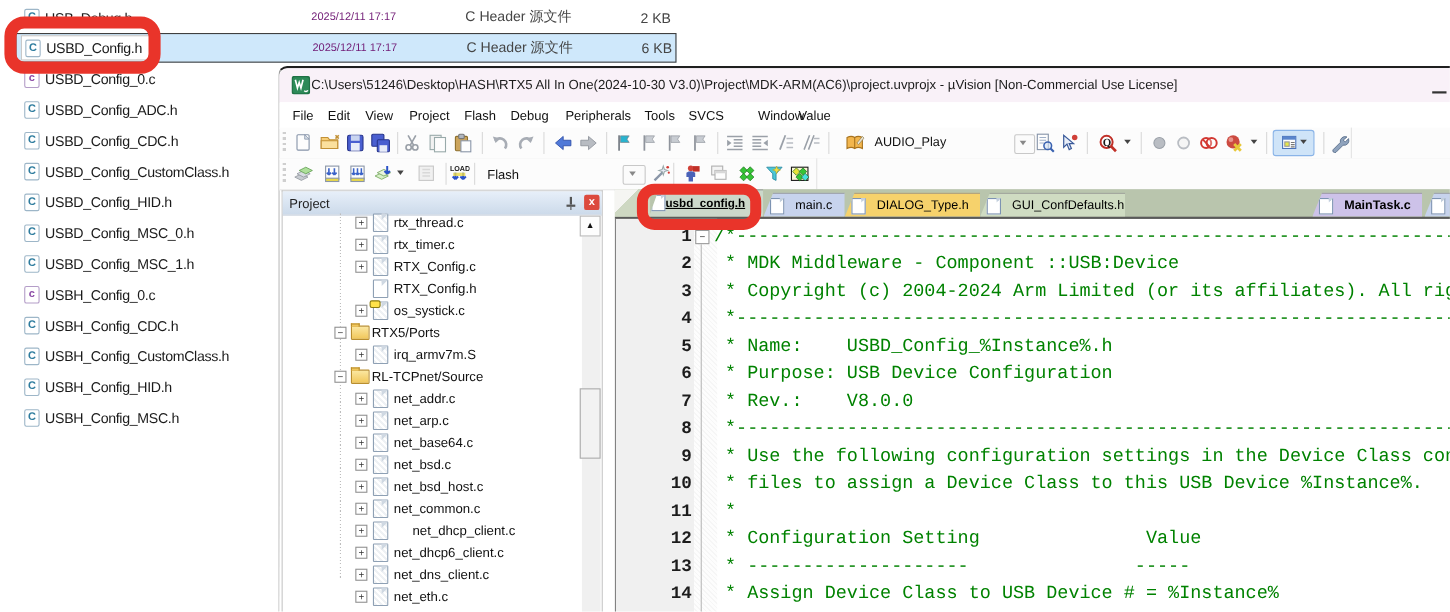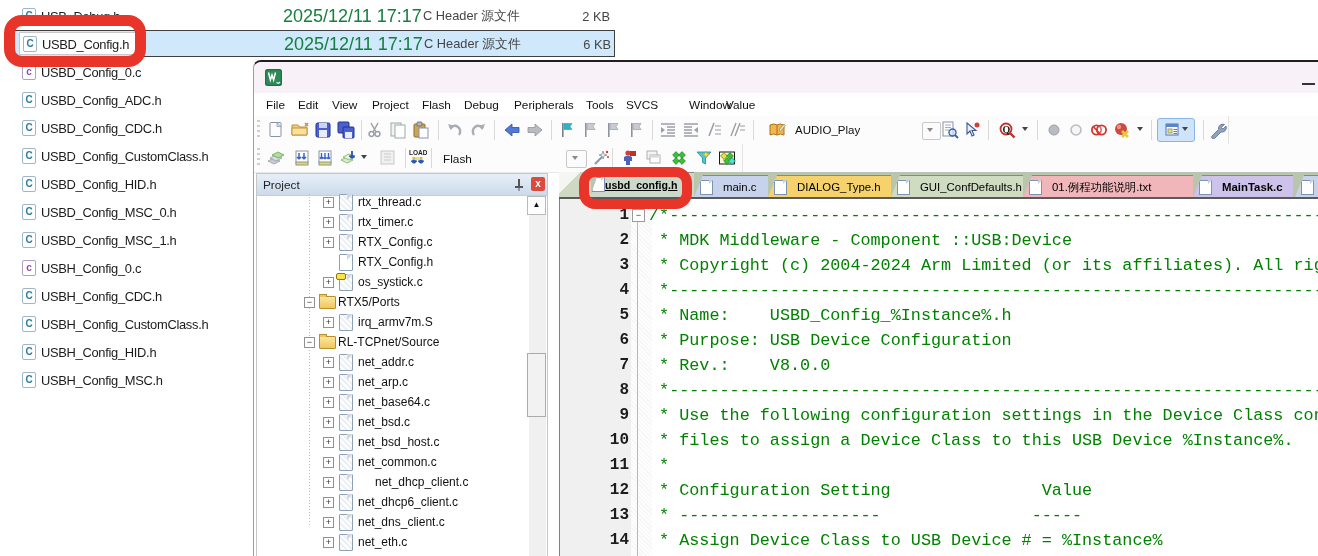--- a/index.html
+++ b/index.html
@@ -2,21 +2,21 @@
 <html><head>
 <meta charset="utf-8">
 <style>
   html,body{margin:0;padding:0;}
   body{width:1318px;height:556px;overflow:hidden;position:relative;background:#fff;
        font-family:"Liberation Sans",sans-serif;}
   .abs{position:absolute;}
   
   .xrow{position:absolute;left:0;width:620px;height:28px;}
   .xname{position:absolute;left:41px;top:50%;transform:translateY(-50%);font-size:12.9px;letter-spacing:-0.3px;color:#1b1b1b;white-space:nowrap;}
-  .xdate{position:absolute;left:283px;top:50%;transform:translateY(-50%);font-size:18px;color:#15803d;white-space:nowrap;}
+  .xdate{position:absolute;left:283px;top:50%;transform:translateY(-50%);font-size:10px;color:#701a75;white-space:nowrap;}
   .xtype{position:absolute;left:423px;top:50%;transform:translateY(-50%);font-size:12.8px;color:#454545;white-space:nowrap;}
   .xsize{position:absolute;right:10px;top:50%;transform:translateY(-50%);font-size:12.8px;color:#454545;white-space:nowrap;}
   .fich{position:absolute;left:22px;top:50%;transform:translateY(-50%);width:12px;height:14px;background:#fff;
         border:1px solid #9db6c8;border-radius:2px;font-size:10px;font-weight:bold;color:#2e7c9e;text-align:center;line-height:14px;}
   .ficc{border-color:#b49dc8;color:#8e4fa8;}
   
   #win{position:absolute;left:253px;top:60px;width:1065px;height:496px;background:#fff;
        border-top:2px solid #1f1f1f;border-left:1px solid #9d9d9d;border-radius:8px 0 0 0;}
   #titlebar{position:absolute;left:0;top:0;width:100%;height:31px;background:#f9f1f8;border-radius:8px 0 0 0;}
   #title{position:absolute;left:29px;top:8px;font-size:12px;color:#1c1c1c;white-space:nowrap;}
@@ -127,20 +127,21 @@
   </div>
 
 <div id="win">
   <div id="titlebar">
     <svg class="abs" style="left:11px;top:7px" width="17" height="17" viewBox="0 0 17 17">
       <rect x="0" y="0" width="17" height="17" rx="2.5" fill="#1f7145"></rect>
       <rect x="1.2" y="1.2" width="14.6" height="14.6" rx="1.8" fill="#2d8a58"></rect>
       <path d="M3.5 3.5 L5.4 11 L7 6 L8.6 11 L10.5 3.5" stroke="#fff" stroke-width="1.5" fill="none"></path>
       <path d="M11.5 13.5 Q13.5 15 15 13.2" stroke="#fff" stroke-width="1.2" fill="none"></path>
     </svg>
+    <div id="title">C:\Users\51246\Desktop\HASH\RTX5 All In One(2024-10-30 V3.0)\Project\MDK-ARM(AC6)\project.uvprojx - µVision  [Non-Commercial Use License]</div>
     <div class="abs" style="right:4px;top:21px;width:13px;height:2px;background:#333"></div>
   </div>
   <div id="menubar">
       <span class="mi" style="left:12px">File</span>
       <span class="mi" style="left:44px">Edit</span>
       <span class="mi" style="left:78px">View</span>
       <span class="mi" style="left:118px">Project</span>
       <span class="mi" style="left:168px">Flash</span>
       <span class="mi" style="left:210px">Debug</span>
       <span class="mi" style="left:260px">Peripherals</span>
@@ -491,24 +492,20 @@
         <div class="ticon" style="left:6px"></div>
         <span style="left:29px;">main.c</span>
       </div>
       <div class="tab" style="left:209px;width:123px;background:#f6d26c;">
         <div class="ticon" style="left:6px"></div>
         <span style="left:29px;">DIALOG_Type.h</span>
       </div>
       <div class="tab" style="left:332px;width:132px;background:#cfdcc2;">
         <div class="ticon" style="left:6px"></div>
         <span style="left:29px;">GUI_ConfDefaults.h</span>
-      </div>
-      <div class="tab" style="left:464px;width:170px;background:#f1b6ba;">
-        <div class="ticon" style="left:6px"></div>
-        <span style="left:29px;">01.例程功能说明.txt</span>
       </div>
       <div class="tab" style="left:634px;width:100px;background:#cdc2e9;">
         <div class="ticon" style="left:6px"></div>
         <span style="left:29px;font-weight:bold;">MainTask.c</span>
       </div>
       <div class="tab" style="left:736px;width:30px;background:#c7d3ed;">
         <div class="ticon" style="left:6px"></div>
         <span style="left:29px;"></span>
       </div>
     </div>

